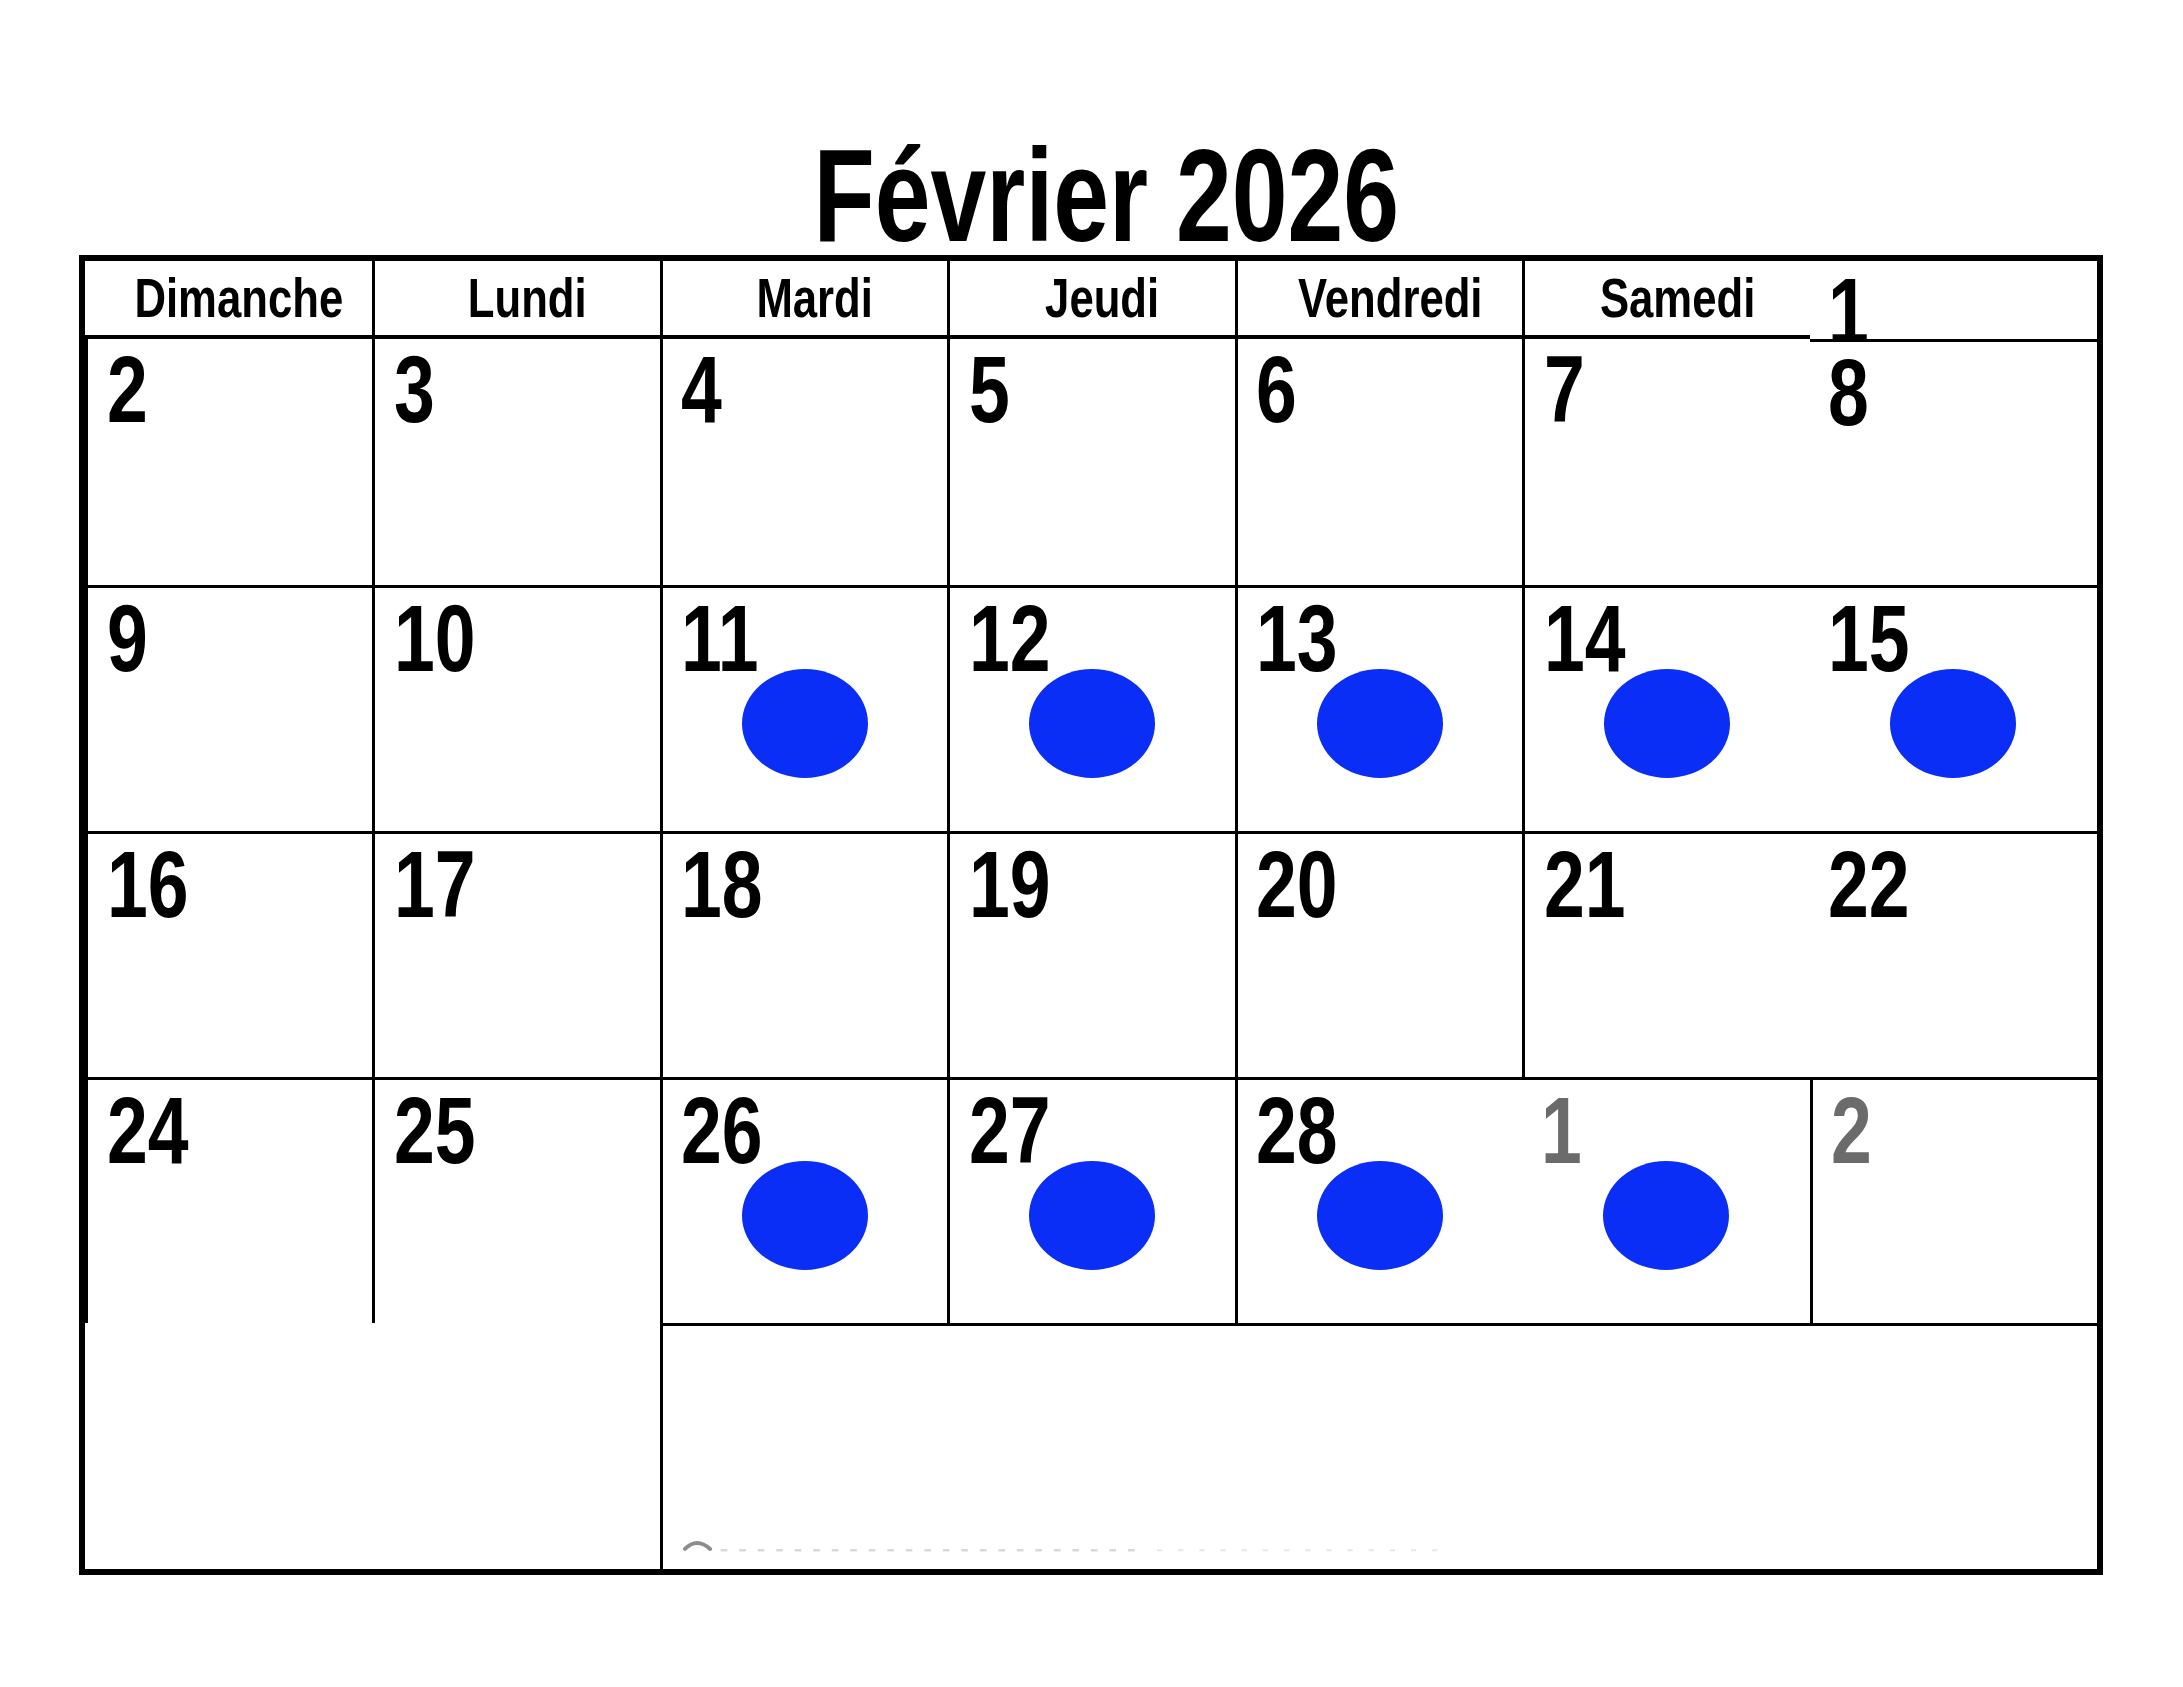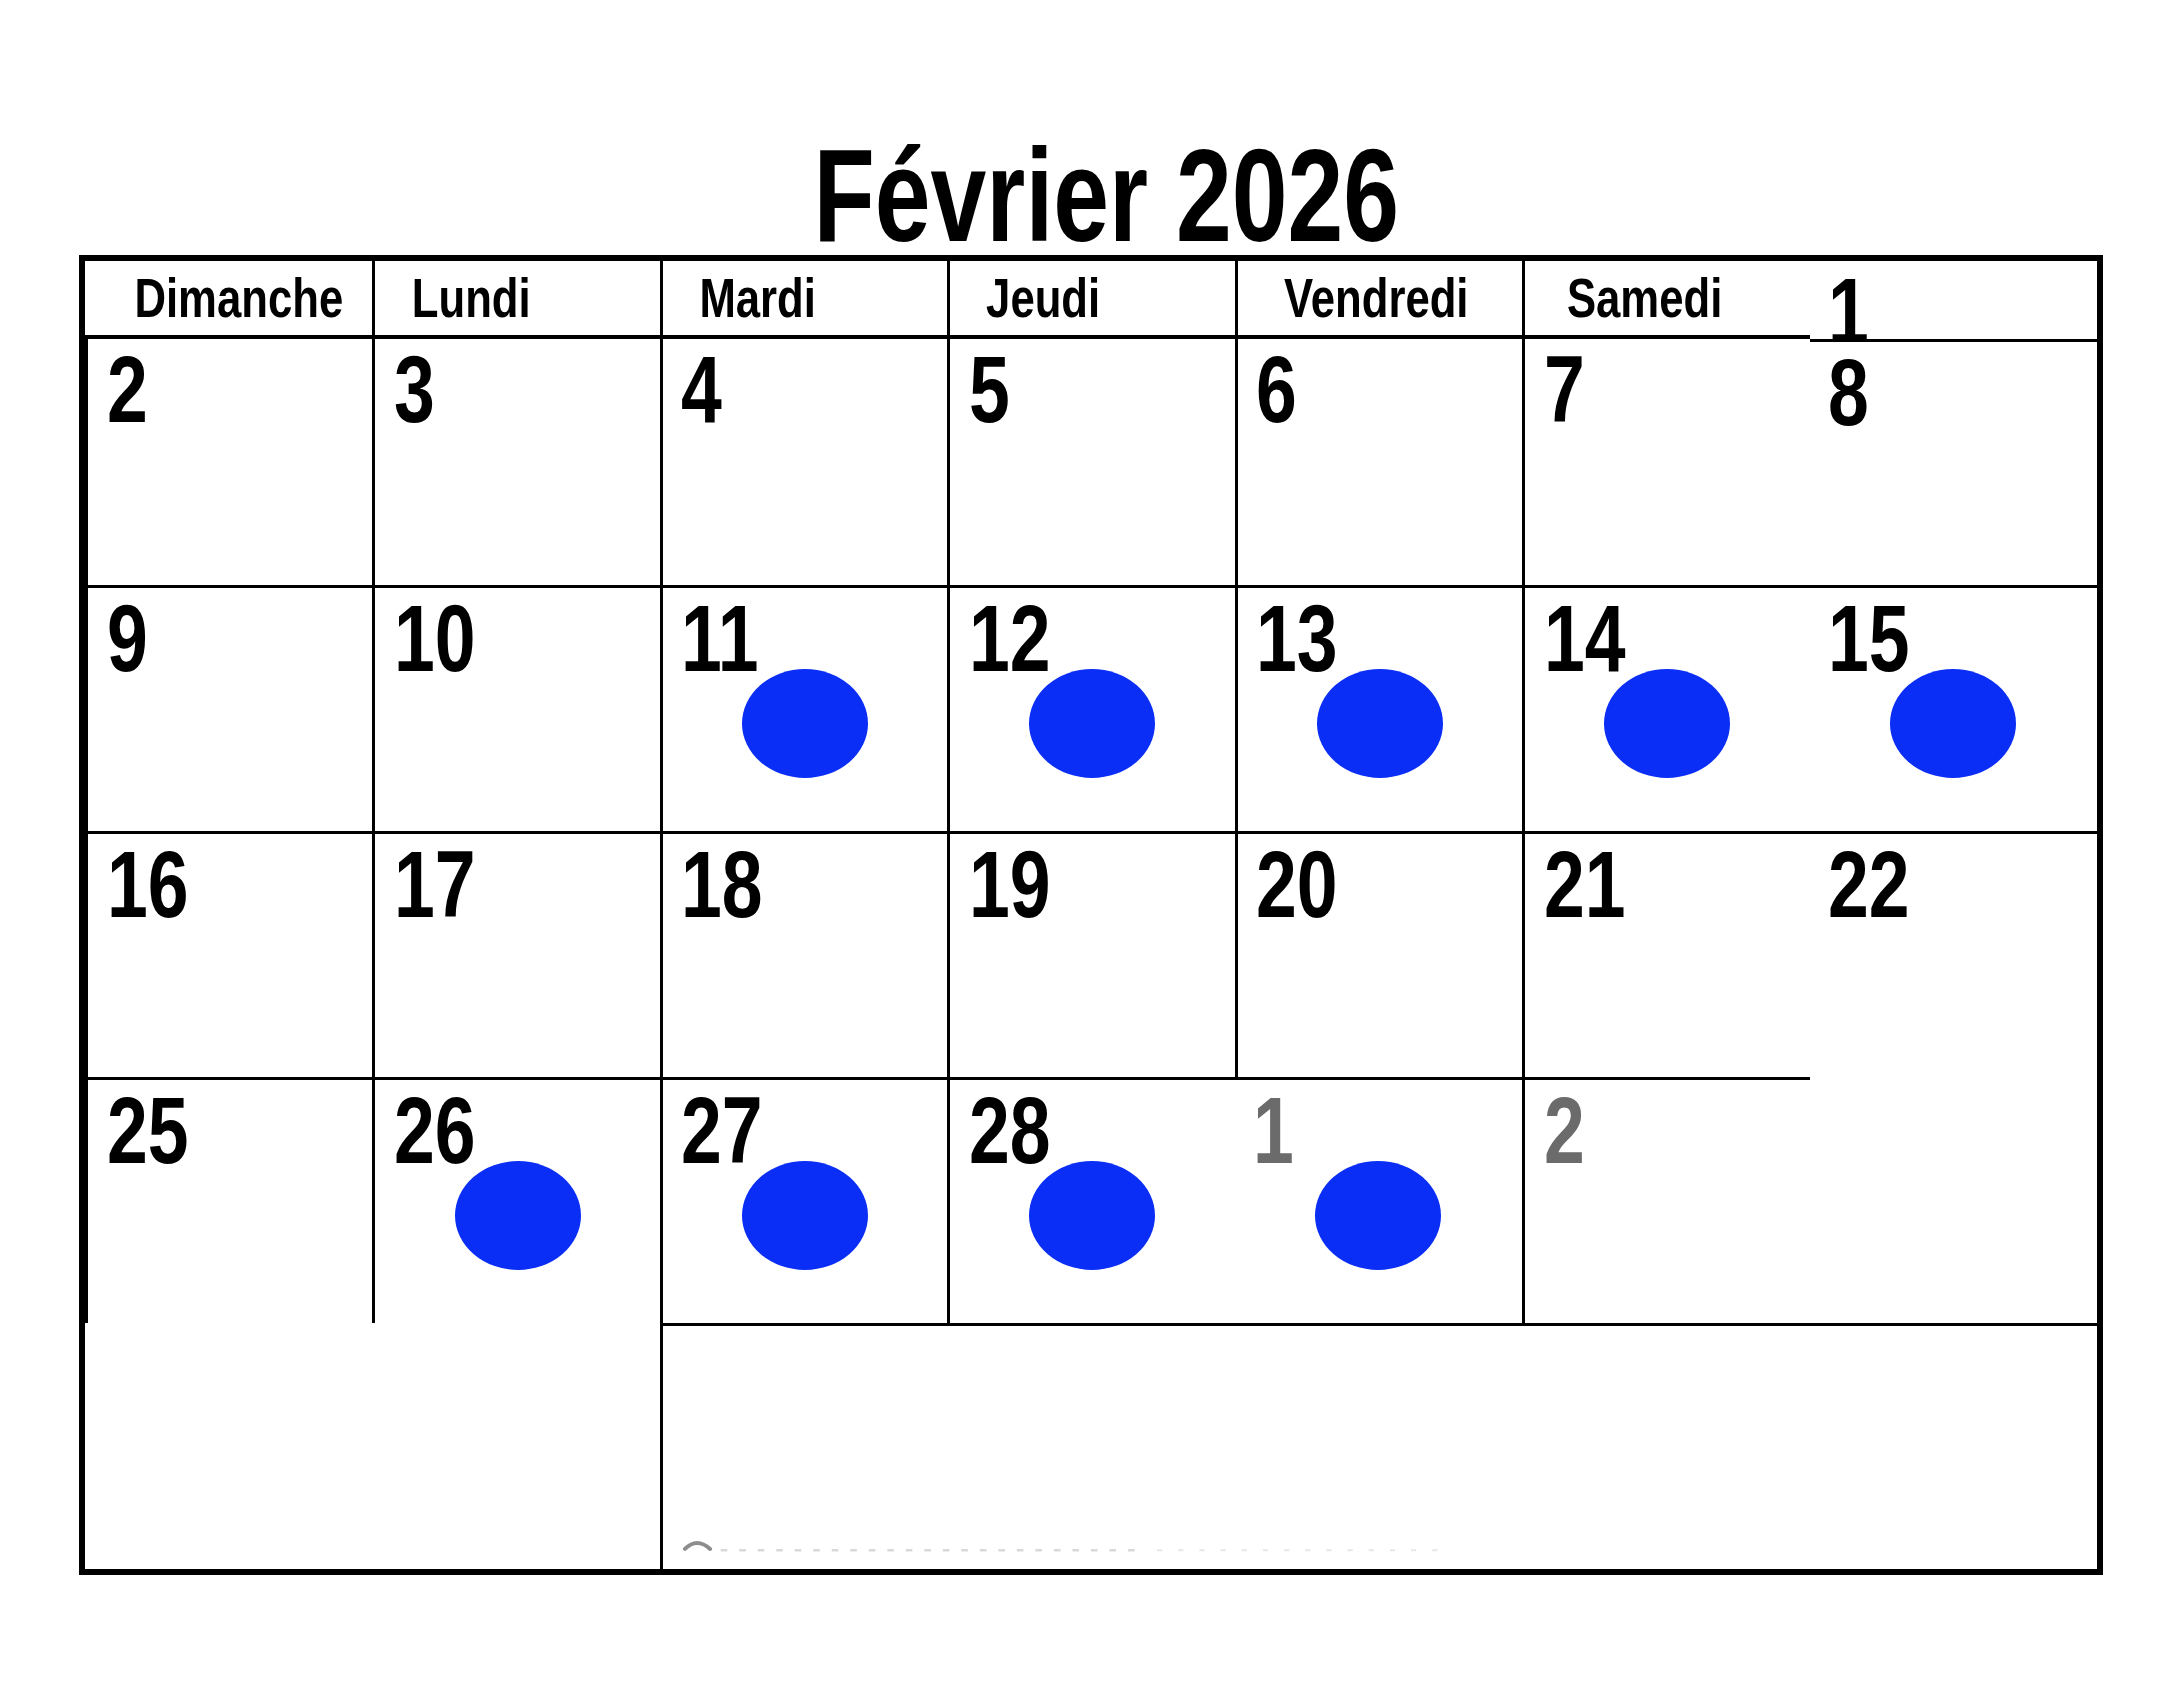--- a/index.html
+++ b/index.html
@@ -16,21 +16,21 @@
   .title .squish{display:inline-block;transform:scaleX(0.76);transform-origin:center;}
 
   .cal{
     position:absolute;left:79px;top:255px;width:2024px;height:1320px;
     box-sizing:border-box;border:6.6px solid #000;background:#fff;
     display:grid;
     grid-template-columns:repeat(7,1fr);
     grid-template-rows:78px repeat(5,1fr);
   }
   .hcell{
-    display:flex;align-items:center;justify-content:flex-start;
+    display:flex;align-items:center;justify-content:center;
     border-bottom:4.6px solid #000;border-left:3.3px solid #000;
     overflow:hidden;
     padding-left:20px;
   }
   .hcell.c1{border-left:none;}
   .htext{
     font-size:56px;font-weight:bold;line-height:1;display:inline-block;
     transform:scaleX(0.78);transform-origin:center;white-space:nowrap;
   }
   .cell{
@@ -147,20 +147,23 @@
       <span class="num">20</span>
     </div>
   <div class="cell">
       <span class="num">21</span>
     </div>
 
   <div class="cell c1">
       <span class="num">22</span>
     </div>
   <div class="cell">
+      <span class="num">24</span>
+    </div>
+  <div class="cell">
       <span class="num">25</span>
     </div>
   <div class="cell">
       <span class="num">26</span>
       <span class="dot"></span>
     </div>
   <div class="cell">
       <span class="num">27</span>
       <span class="dot"></span>
     </div>

